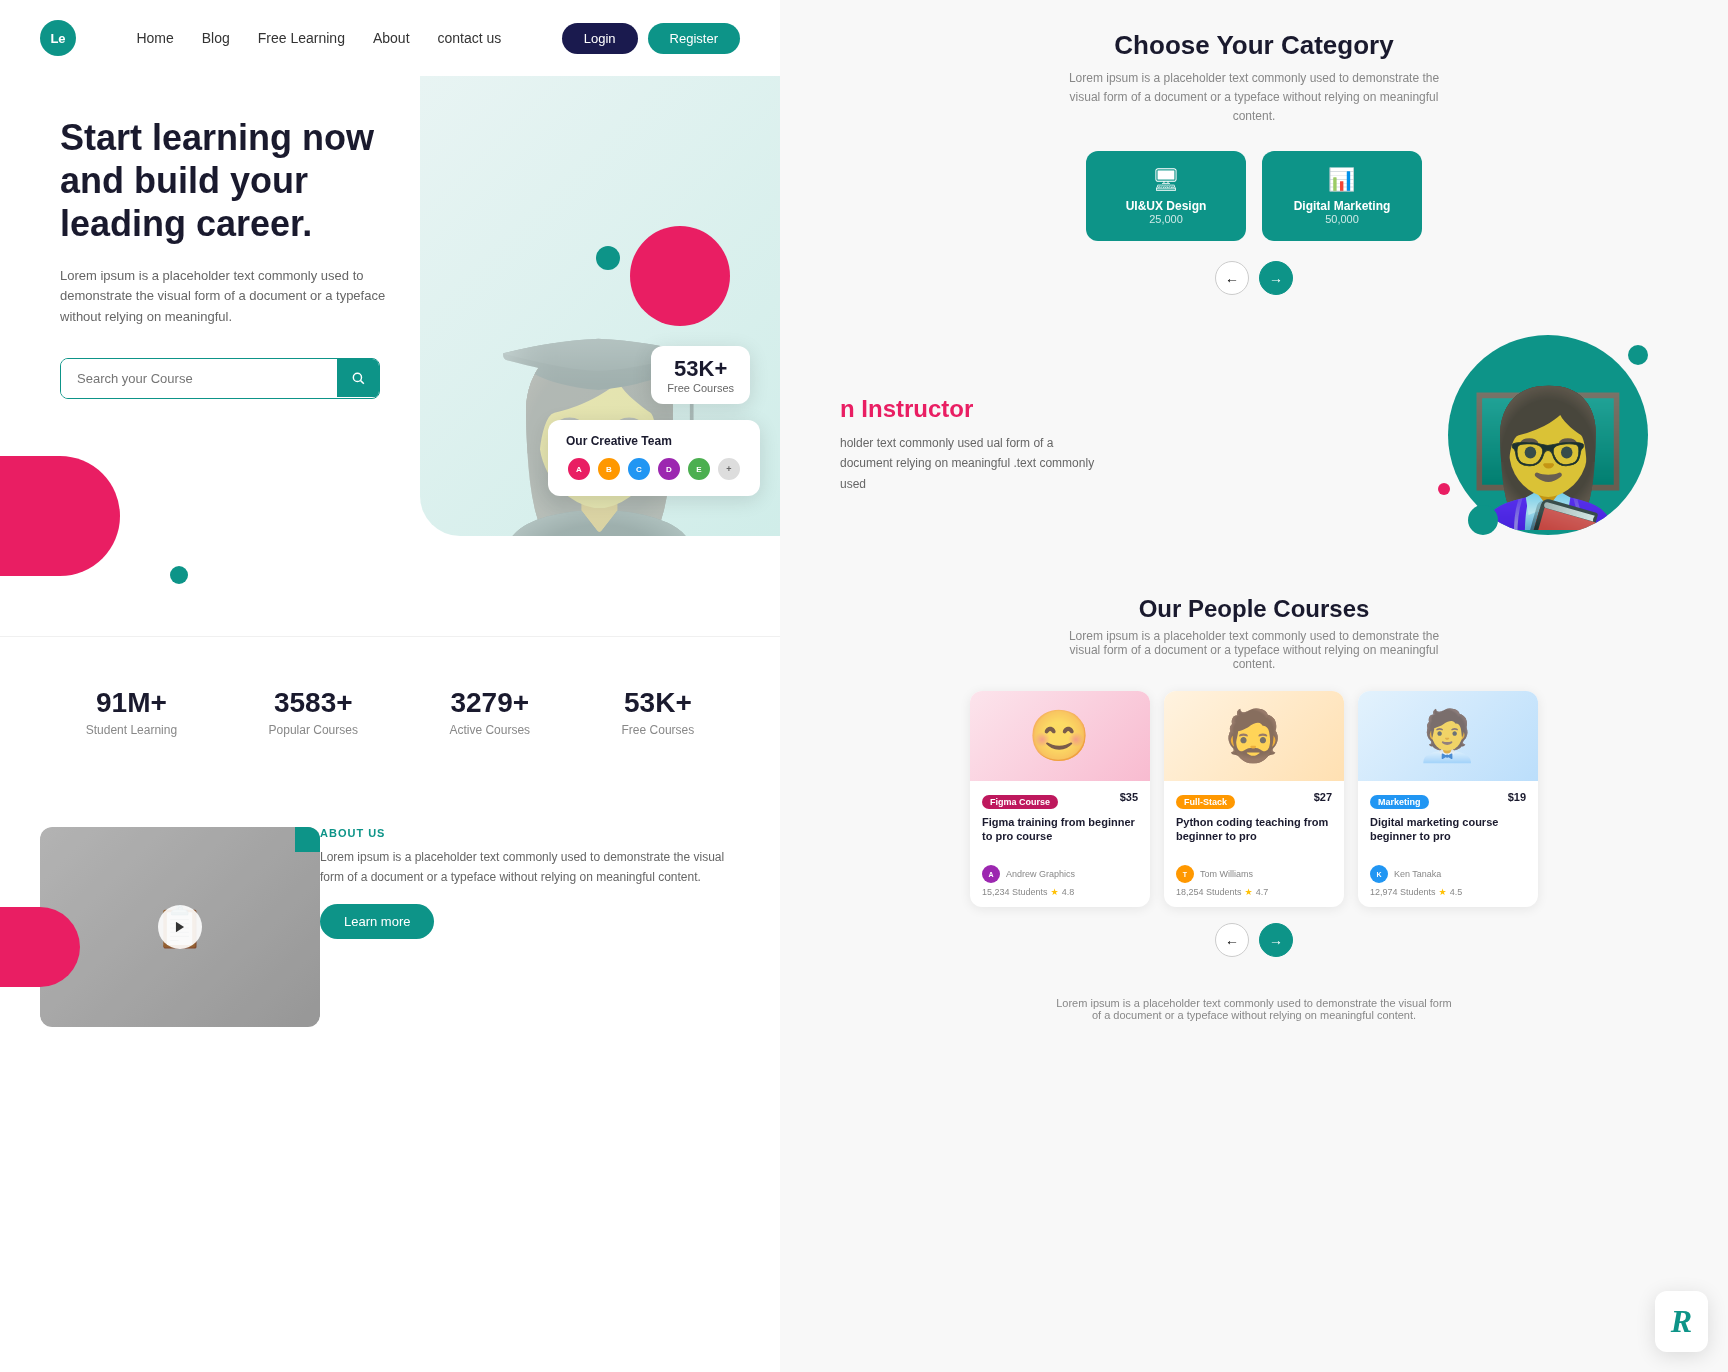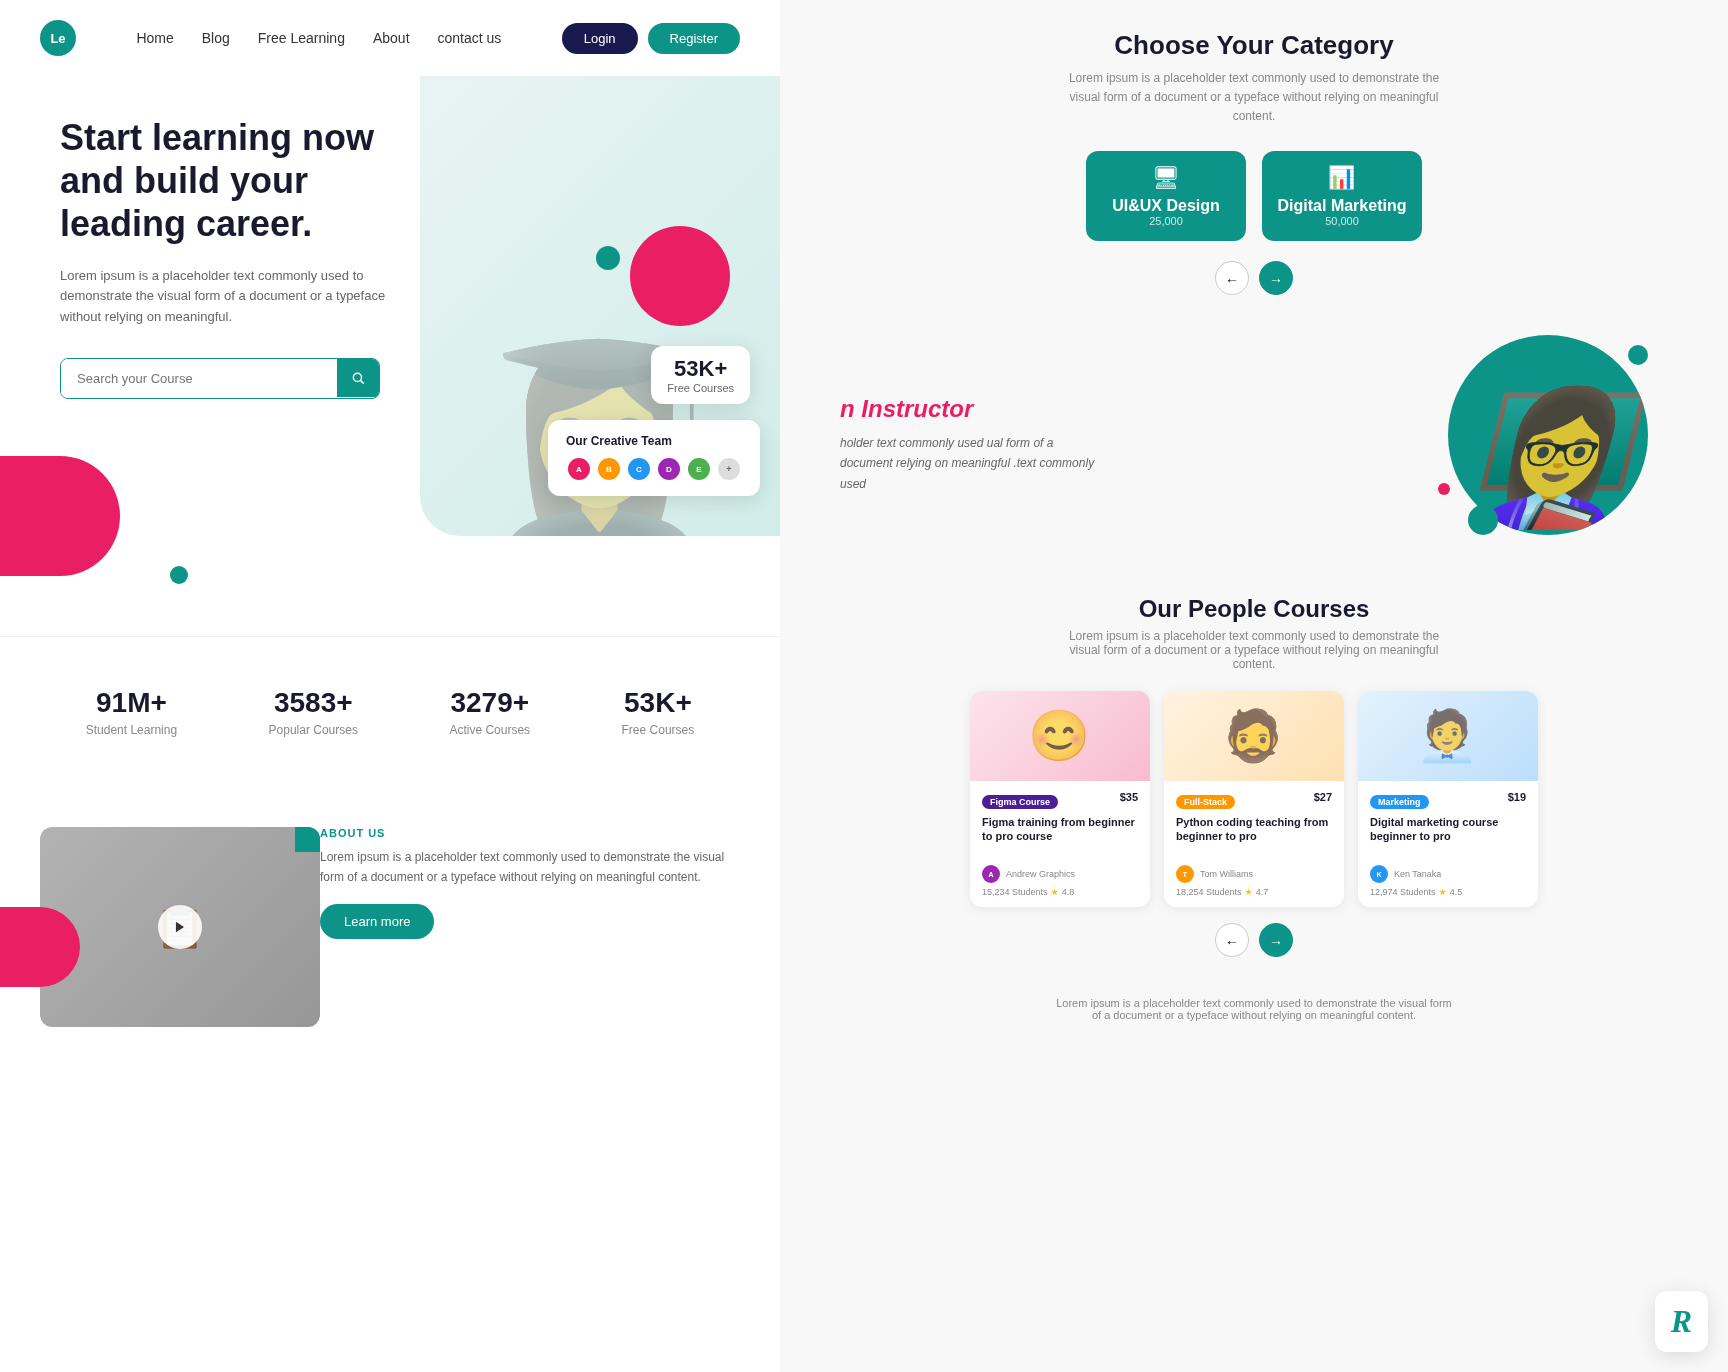--- a/index.html
+++ b/index.html
@@ -75,21 +75,21 @@
     
     .right-panel { width: 948px; background: #f8f8f8; position: relative; overflow: hidden; }
     
     
     .category-section { padding: 30px 60px 20px; text-align: center; }
     .cat-title { font-size: 26px; font-weight: 800; color: #1a1a2e; margin-bottom: 8px; }
     .cat-desc { font-size: 12px; color: #888; line-height: 1.6; max-width: 400px; margin: 0 auto 24px; }
     .category-cards { display: flex; gap: 16px; justify-content: center; margin-bottom: 20px; }
     .cat-card { width: 160px; height: 90px; background: #0d9488; border-radius: 12px; display: flex; flex-direction: column; align-items: center; justify-content: center; color: white; cursor: pointer; }
     .cat-card-icon { font-size: 22px; margin-bottom: 6px; }
-    .cat-card-name { font-size: 16px; font-weight: 600; }
+    .cat-card-name { font-size: 12px; font-weight: 600; }
     .cat-card-count { font-size: 11px; opacity: 0.8; }
     .cat-nav { display: flex; gap: 10px; justify-content: center; }
     .nav-arrow { width: 34px; height: 34px; border-radius: 50%; border: 1.5px solid #ccc; background: white; display: flex; align-items: center; justify-content: center; cursor: pointer; font-size: 14px; }
     .nav-arrow.active { background: #0d9488; color: white; border-color: #0d9488; }
     
     
     .instructor-section { padding: 20px 60px; display: flex; gap: 30px; align-items: center; position: relative; }
     .instructor-text { flex: 1; }
     .instructor-title { font-size: 24px; font-weight: 800; color: #e91e63; margin-bottom: 10px; }
     .instructor-image { width: 220px; height: 220px; position: relative; flex-shrink: 0; }
@@ -103,21 +103,21 @@
     .courses-title { font-size: 24px; font-weight: 800; color: #1a1a2e; text-align: center; margin-bottom: 6px; }
     .courses-desc { font-size: 12px; color: #888; text-align: center; max-width: 400px; margin: 0 auto 20px; }
     .course-cards { display: flex; gap: 14px; justify-content: center; }
     .course-card { width: 180px; background: white; border-radius: 12px; overflow: hidden; box-shadow: 0 2px 12px rgba(0,0,0,0.08); }
     .course-img { width: 100%; height: 90px; object-fit: cover; display: flex; align-items: center; justify-content: center; font-size: 30px; }
     .course-img-1 { background: linear-gradient(135deg, #fce4ec, #f8bbd0); }
     .course-img-2 { background: linear-gradient(135deg, #fff3e0, #ffe0b2); }
     .course-img-3 { background: linear-gradient(135deg, #e3f2fd, #bbdefb); }
     .course-body { padding: 10px 12px; }
     .course-tag { font-size: 9px; padding: 2px 8px; border-radius: 10px; color: white; font-weight: 600; display: inline-block; margin-bottom: 6px; }
-    .tag-figma { background: #4c1d95; }
+    .tag-figma { background: #be185d; }
     .tag-python { background: #ff9800; }
     .tag-marketing { background: #2196f3; }
     .course-price { font-size: 11px; font-weight: 700; color: #1a1a2e; float: right; }
     .course-name { font-size: 11px; font-weight: 700; color: #1a1a2e; line-height: 1.3; margin-bottom: 22px; clear: both; }
     .course-meta { display: flex; align-items: center; gap: 6px; font-size: 9px; color: #888; margin-bottom: 4px; }
     .course-avatar-sm { width: 18px; height: 18px; border-radius: 50%; display: flex; align-items: center; justify-content: center; color: white; font-size: 7px; font-weight: bold; }
     .course-rating { display: flex; align-items: center; gap: 3px; font-size: 9px; color: #888; }
     .star { color: #ffc107; }
     .courses-nav { display: flex; gap: 10px; justify-content: center; margin-top: 16px; }
     
@@ -256,21 +256,21 @@
           <div class="cat-card-name">Digital Marketing</div>
           <div class="cat-card-count">50,000</div>
         </div>
       </div>
       <div class="cat-nav">
         <button class="nav-arrow">←</button>
         <button class="nav-arrow active">→</button>
       </div>
     </div>
 
-    <div class="instructor-section" style="position:relative; overflow:hidden;font-style:italic;">
+    <div class="instructor-section" style="position:relative; overflow:hidden;">
       <div class="instructor-text">
         <h2 class="instructor-title">
           <span>n Instructor</span>
         </h2>
         <p style="font-size:12px;color:#666;line-height:1.7;max-width:260px;">holder text commonly used
 ual form of a document
 relying on meaningful
 .text commonly used</p>
       </div>
       <div class="instructor-image">

